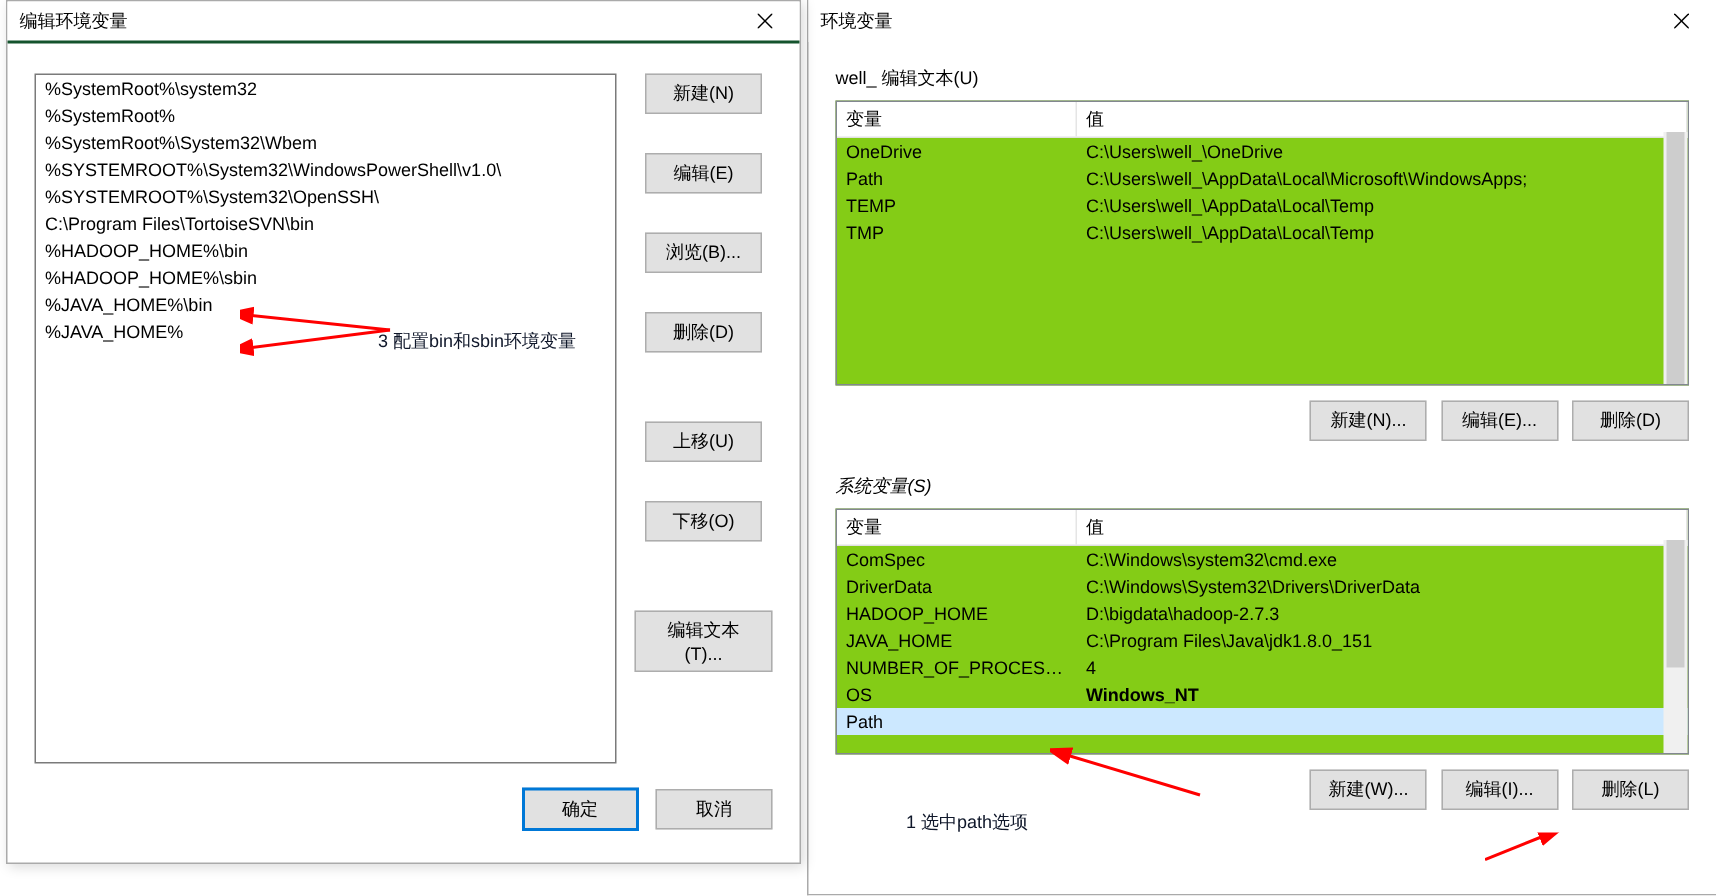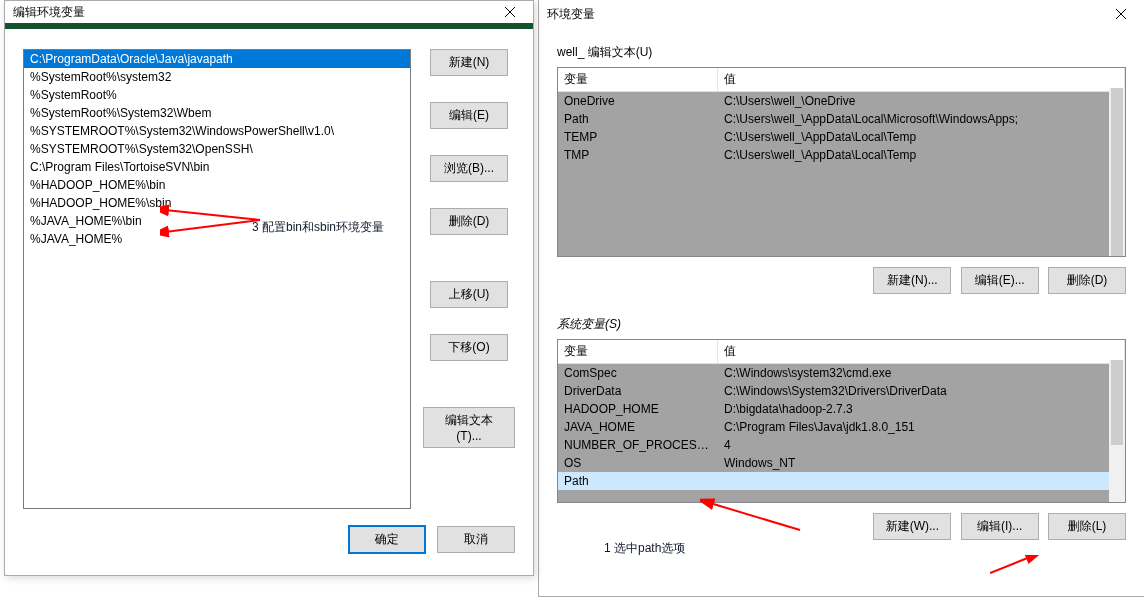--- a/index.html
+++ b/index.html
@@ -19,21 +19,21 @@
     background: #fff;
     border: 1px solid #aaa;
   }
   .titlebar {
     display: flex;
     align-items: center;
     justify-content: space-between;
     height: 28px;
     padding: 0 8px;
     background: #fff;
-    border-bottom: 6px solid #14532d;
+    border-bottom: 2px solid #14532d;
   }
   .titlebar .title { font-size: 12px; color: #000; }
   .close-btn {
     width: 30px; height: 20px;
     display: flex; align-items: center; justify-content: center;
     cursor: pointer;
   }
   .close-btn svg { width: 10px; height: 10px; }
   .content { padding: 10px 14px; }
   .btn {
@@ -57,21 +57,21 @@
   .list-row {
     padding: 2px 6px;
     font-size: 12px;
     white-space: nowrap;
     color: #000;
     cursor: default;
   }
   .list-row.selected { background: #0078d7; color: #fff; }
   .table {
     border: 1px solid #828790;
-    background: #a3a3a3;
+    background: #84cc16;
     position: relative;
   }
   .thead {
     display: flex;
     border-bottom: 1px solid #e1e1e1;
     background: #fff;
   }
   .th {
     padding: 3px 6px;
     font-size: 12px;
@@ -179,21 +179,21 @@
           <div class="trow">
             <div class="td" style="width: 160px;">JAVA_HOME</div>
             <div class="td" style="flex: 1 1 0%;">C:\Program Files\Java\jdk1.8.0_151</div>
           </div>
           <div class="trow">
             <div class="td" style="width: 160px;">NUMBER_OF_PROCESSORS</div>
             <div class="td" style="flex: 1 1 0%;">4</div>
           </div>
           <div class="trow">
             <div class="td" style="width: 160px;">OS</div>
-            <div class="td" style="flex: 1 1 0%;">Windows_NT</div>
+            <div class="td" style="flex: 1 1 0%; font-weight: bold;">Windows_NT</div>
           </div>
           <div class="trow selected">
             <div class="td" style="width: 160px;">Path</div>
           </div>
         </div>
       <div class="scrollbar-stub">
           <div class="thumb" style="top:0;height:60%;"></div>
         </div>
     </div>
     <div style="text-align:right; margin-top:10px;">
@@ -210,21 +210,20 @@
     <div class="close-btn">
       <svg viewBox="0 0 10 10">
           <line x1="0" y1="0" x2="10" y2="10" stroke="#000" stroke-width="1"></line>
           <line x1="10" y1="0" x2="0" y2="10" stroke="#000" stroke-width="1"></line>
         </svg>
     </div>
   </div>
   <div class="content" style="display:flex; gap:12px; padding:20px 18px 10px 18px;">
     <div class="listbox" style="flex:1; height:460px;">
       <div id="path-items">
-          <div class="list-row selected">C:\ProgramData\Oracle\Java\javapath</div>
           <div class="list-row">%SystemRoot%\system32</div>
           <div class="list-row">%SystemRoot%</div>
           <div class="list-row">%SystemRoot%\System32\Wbem</div>
           <div class="list-row">%SYSTEMROOT%\System32\WindowsPowerShell\v1.0\</div>
           <div class="list-row">%SYSTEMROOT%\System32\OpenSSH\</div>
           <div class="list-row">C:\Program Files\TortoiseSVN\bin</div>
           <div class="list-row">%HADOOP_HOME%\bin</div>
           <div class="list-row">%HADOOP_HOME%\sbin</div>
           <div class="list-row">%JAVA_HOME%\bin</div>
           <div class="list-row">%JAVA_HOME%</div>

